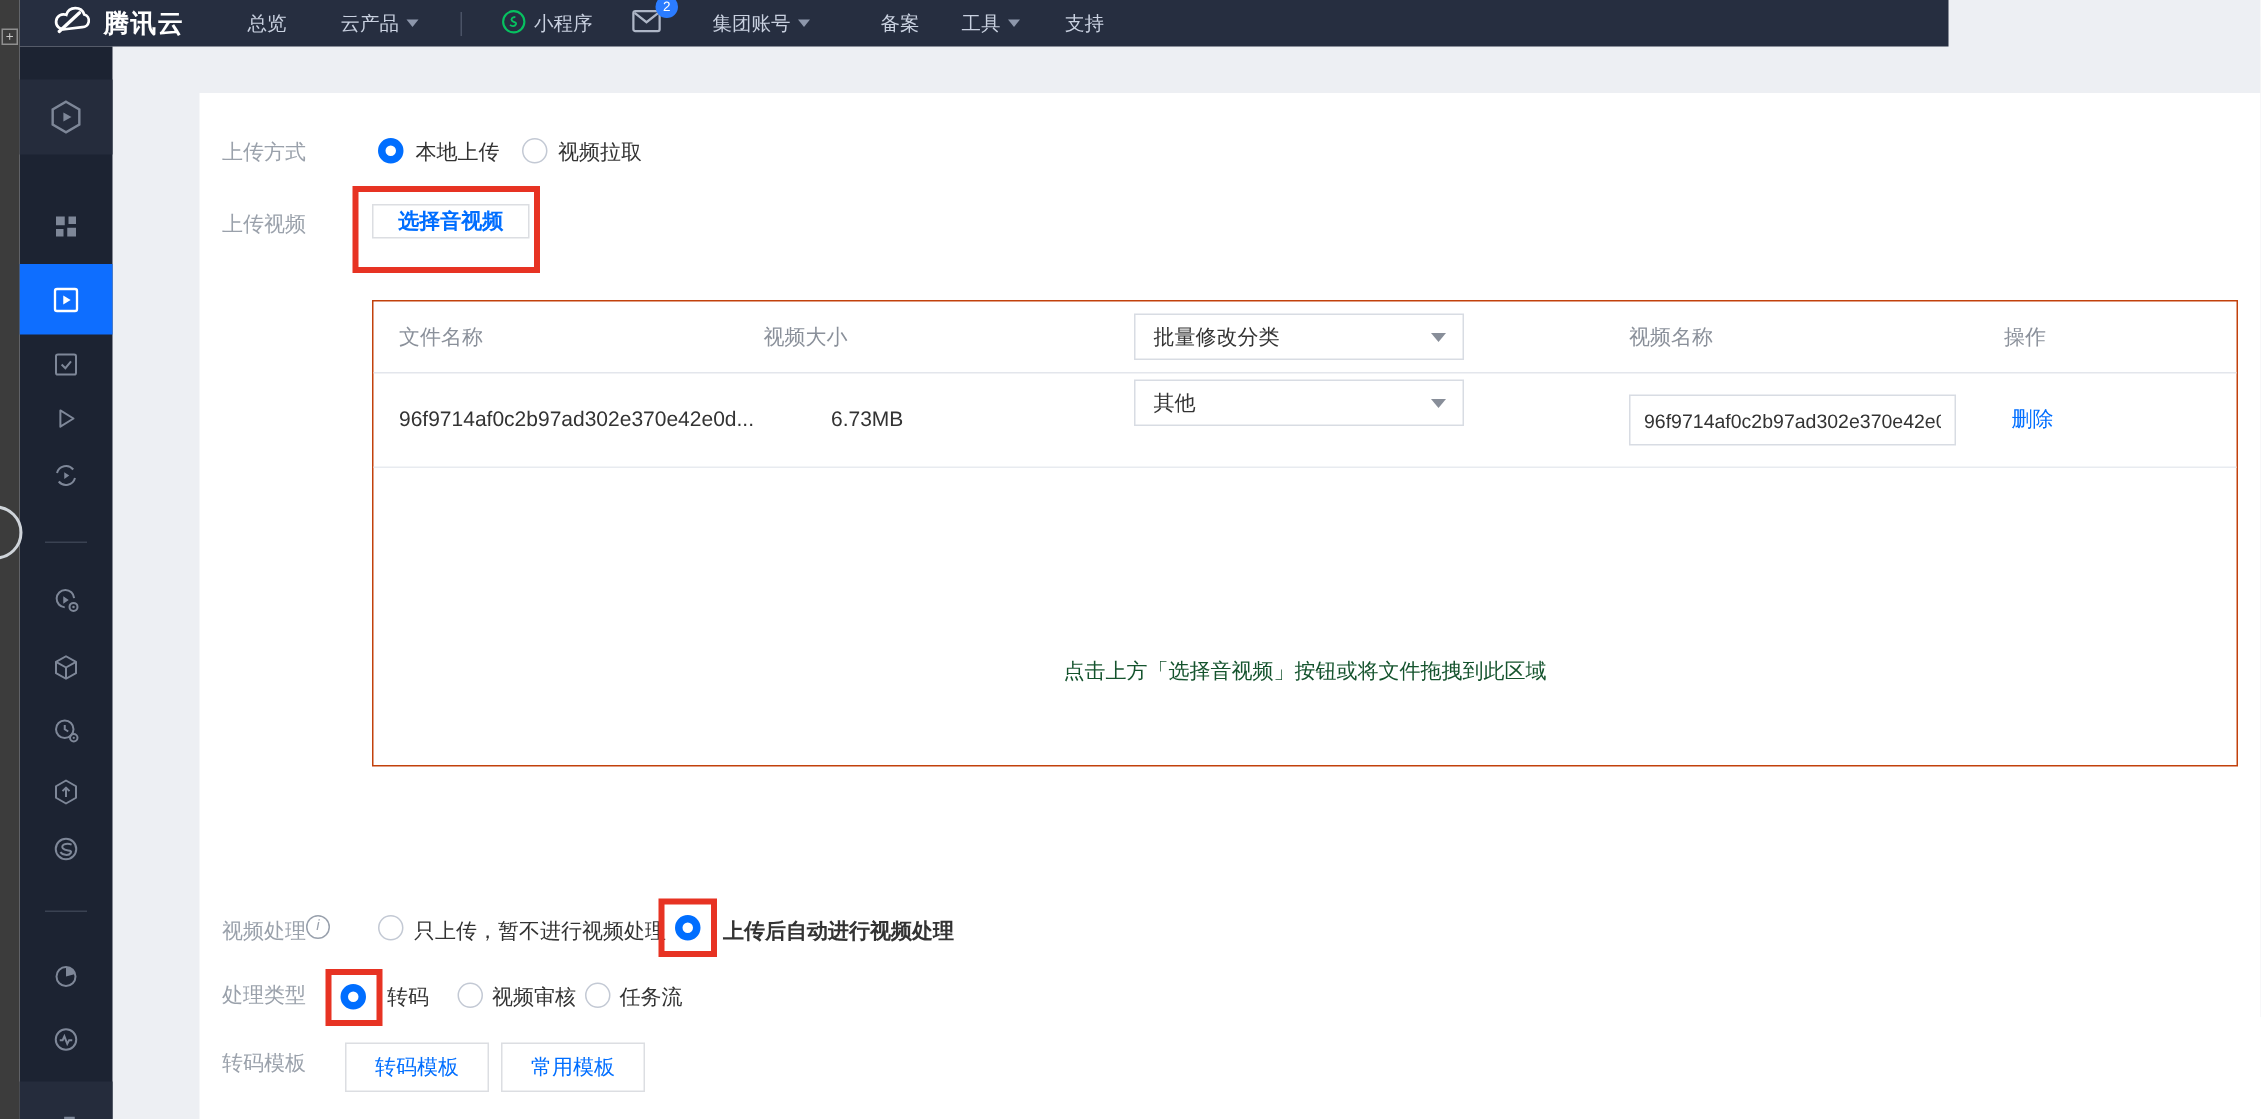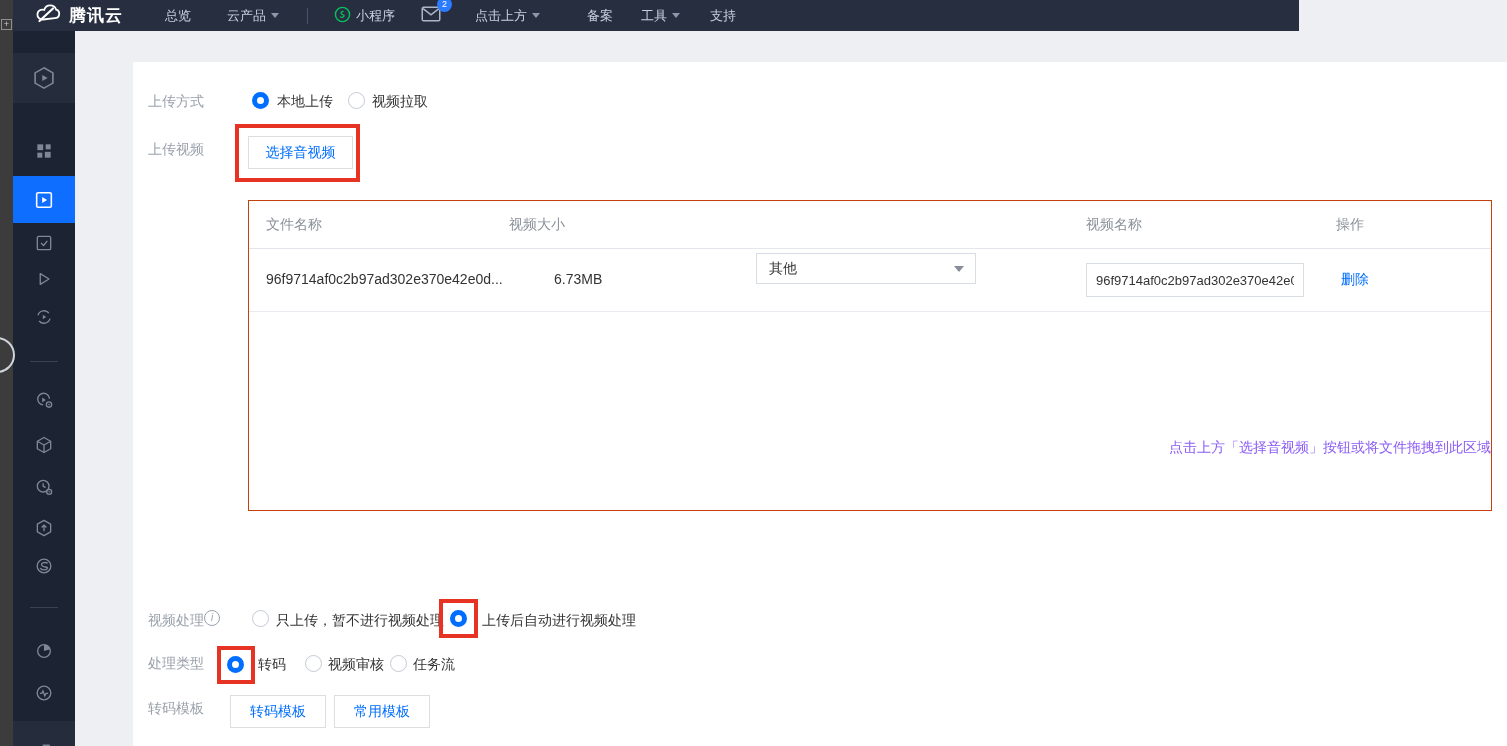--- a/index.html
+++ b/index.html
@@ -57,21 +57,21 @@
   
   #upload-table { position:absolute; left:248px; top:200px; width:1244px; height:311px; border:1px solid #c2410c; background:#fff; }
   #table-header { position:absolute; left:0; top:0; width:100%; height:48px; border-bottom:1px solid #e3e6ec; }
   .th { position:absolute; top:15px; color:#8a909a; font-size:14px; }
   #table-row { position:absolute; left:0; top:48px; width:100%; height:63px; border-bottom:1px solid #e8ebf0; }
   .td { position:absolute; top:22px; color:#333; font-size:14px; }
   .select-box { position:absolute; width:220px; height:31px; border:1px solid #d8dce3; background:#fff; font-size:14px; color:#333; line-height:29px; padding-left:12px; cursor:pointer; }
   .select-arrow { position:absolute; right:11px; top:12px; width:0; height:0; border-left:5px solid transparent; border-right:5px solid transparent; border-top:6px solid #888e99; }
   #name-input { position:absolute; left:837px; top:14px; width:218px; height:34px; border:1px solid #d8dce3; padding:0 9px; font-size:13px; color:#333; outline:none; font-family:inherit; }
   #delete-link { position:absolute; left:1092px; top:22px; color:#006eff; font-size:14px; cursor:pointer; }
-  #dropzone-hint { position:absolute; left:0; top:238px; width:100%; text-align:right; color:#8b5cf6; font-size:14px; }
+  #dropzone-hint { position:absolute; left:0; top:238px; width:100%; text-align:center; color:#14532d; font-size:14px; }
 
   #info-icon { position:absolute; left:204px; top:610px; width:16px; height:16px; border:1px solid #99a1ad; border-radius:50%; color:#99a1ad; font-size:10px; line-height:14px; text-align:center; font-style:italic; }
   #format-hint { position:absolute; left:367px; top:144px; color:#404040; font-size:14px; }
 </style>
 </head>
 <body>
 
 <div id="stage">
 
   <div id="left-strip">
@@ -113,21 +113,21 @@
       <span>
         <svg width="20" height="16" viewBox="0 0 24 19" fill="none" stroke="#aeb6c6" stroke-width="1.8">
           <rect x="1.5" y="1.5" width="21" height="16" rx="1.5"></rect>
           <path d="M2.5 3l9.5 7.5L21.5 3"></path>
         </svg>
       </span>
       <span id="mail-badge">2</span>
     </div>
 
     <div id="group-account" class="tb-item">
-        <span>点击上方</span>
+        <span>集团账号</span>
         <span class="caret-down"></span>
       </div>
     <div id="icp" class="tb-item">
         <span>备案</span>
       </div>
     <div id="tools" class="tb-item">
         <span>工具</span>
         <span class="caret-down"></span>
       </div>
     <div id="support" class="tb-item">
@@ -262,26 +262,30 @@
   <div id="card"></div>
 
   <div class="field-label" style="left:148px;top:93px;">上传方式</div>
   <div class="radio on" style="left:252px;top:92px;"></div>
   <div class="opt-label" style="position:absolute;left:277px;top:93px;">本地上传</div>
   <div class="radio off" style="left:348px;top:92px;"></div>
   <div class="opt-label" style="position:absolute;left:372px;top:93px;">视频拉取</div>
 
   <div class="field-label" style="left:148px;top:141px;">上传视频</div>
   <div class="red-box" style="left:235px;top:124px;width:125px;height:58px;"></div>
-  <button class="btn-outline" style="left:248px;top:136px;width:105px;height:33px;">选择音视频</button>
+  <button class="btn-outline" style="left:248px;top:136px;width:105px;height:23px;font-weight:bold;">选择音视频</button>
 
   <div id="upload-table">
     <div id="table-header">
       <div class="th" style="left:17px;">文件名称</div>
       <div class="th" style="left:260px;">视频大小</div>
+      <div class="select-box" style="left:507px;top:8px;">
+        <span>批量修改分类</span>
+        <span class="select-arrow"></span>
+      </div>
       <div class="th" style="left:837px;">视频名称</div>
       <div class="th" style="left:1087px;">操作</div>
     </div>
 
     <div id="table-row">
       <div class="td" style="left:17px;">96f9714af0c2b97ad302e370e42e0d...</div>
       <div class="td" style="left:305px;">6.73MB</div>
       <div class="select-box" style="left:507px;top:4px;">
         <span>其他</span>
         <span class="select-arrow"></span>
@@ -292,21 +296,21 @@
 
     <div id="dropzone-hint">点击上方「选择音视频」按钮或将文件拖拽到此区域</div>
   </div>
 
   <div class="field-label" style="left:148px;top:612px;">视频处理</div>
   <div id="info-icon">i</div>
   <div class="radio off" style="left:252px;top:610px;"></div>
   <div class="opt-label" style="position:absolute;left:276px;top:612px;">只上传，暂不进行视频处理</div>
   <div class="red-box" style="left:439px;top:599px;width:39px;height:39px;"></div>
   <div class="radio on" style="left:450px;top:610px;"></div>
-  <div class="opt-label" style="position:absolute;left:482px;top:612px;">上传后自动进行视频处理</div>
+  <div class="opt-label" style="position:absolute;left:482px;top:612px;font-weight:bold;">上传后自动进行视频处理</div>
 
   <div class="field-label" style="left:148px;top:655px;">处理类型</div>
   <div class="red-box" style="left:217px;top:646px;width:38px;height:38px;"></div>
   <div class="radio on" style="left:227px;top:656px;"></div>
   <div class="opt-label" style="position:absolute;left:258px;top:656px;">转码</div>
   <div class="radio off" style="left:305px;top:655px;"></div>
   <div class="opt-label" style="position:absolute;left:328px;top:656px;">视频审核</div>
   <div class="radio off" style="left:390px;top:655px;"></div>
   <div class="opt-label" style="position:absolute;left:413px;top:656px;">任务流</div>
 

